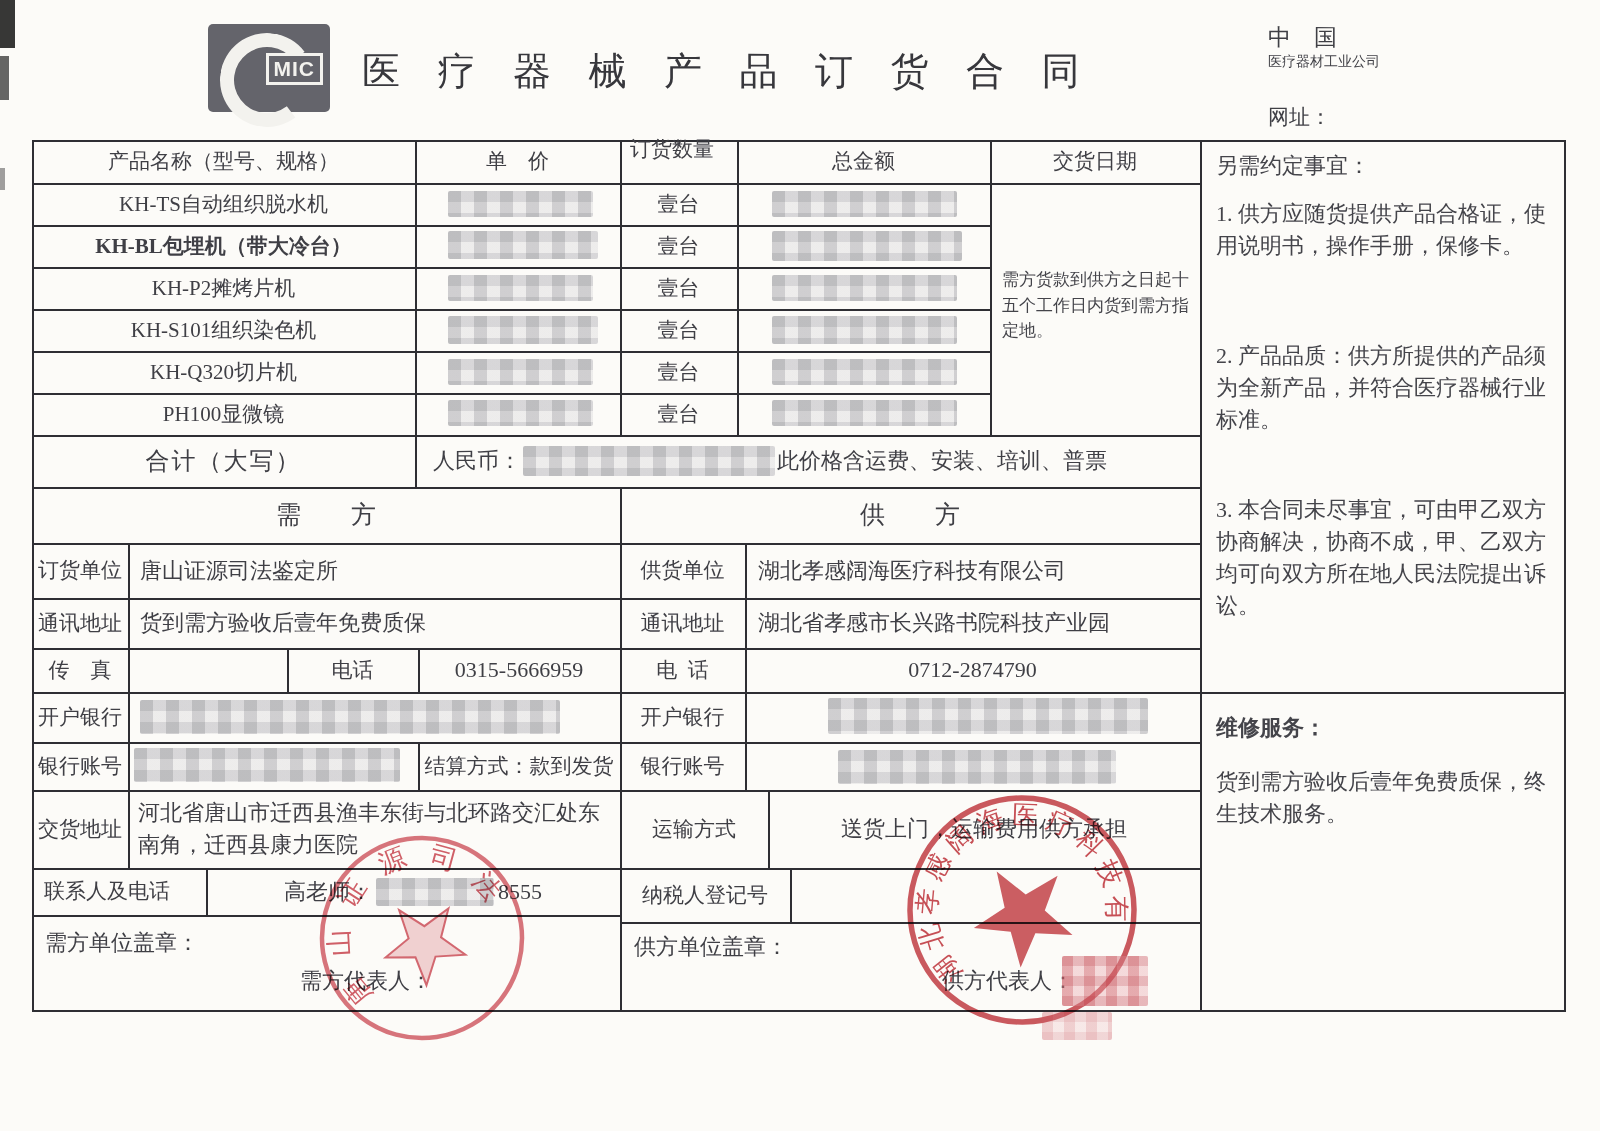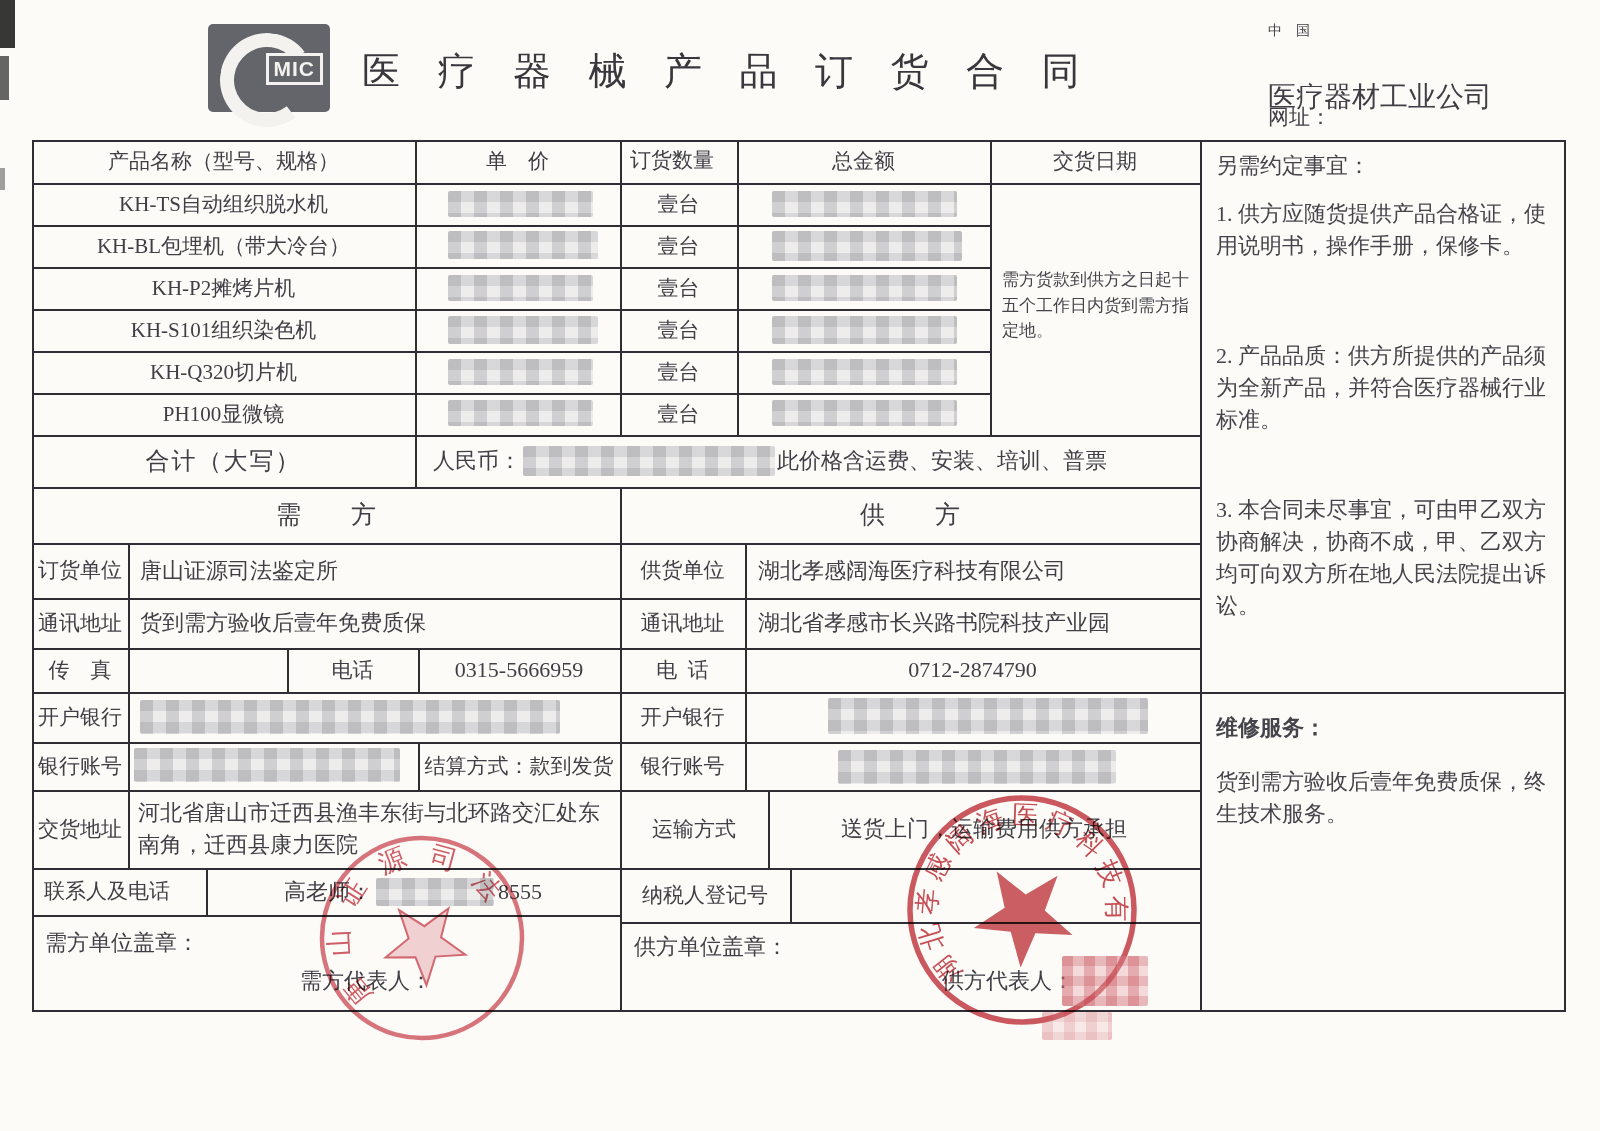--- a/index.html
+++ b/index.html
@@ -36,22 +36,22 @@
 
   <div class="mark" style="left:0;top:0;width:15px;height:48px;opacity:.85;"></div>
   <div class="mark" style="left:0;top:56px;width:9px;height:44px;opacity:.65;"></div>
   <div class="mark" style="left:0;top:168px;width:5px;height:22px;opacity:.4;"></div>
 
   <div class="logo-box">
     <div class="c-ring"></div>
     <div class="mic">MIC</div>
   </div>
   <div class="abs" style="left:362px;top:46px;font-size:38px;letter-spacing:14px;color:#37373c;white-space:nowrap;">医 疗 器 械 产 品 订 货 合 同</div>
-  <div class="abs pre" style="left:1268px;top:22px;font-size:14px;">中    国</div>
-  <div class="abs" style="left:1268px;top:78px;font-size:28px;">医疗器材工业公司</div>
+  <div class="abs pre" style="left:1268px;top:22px;font-size:23px;">中    国</div>
+  <div class="abs" style="left:1268px;top:53px;font-size:14px;">医疗器材工业公司</div>
   <div class="abs" style="left:1268px;top:103px;font-size:21px;">网址：</div>
 
   <div class="line" style="left:32px;top:140px;width:2px;height:870px;"></div>
   <div class="line" style="left:1564px;top:140px;width:2px;height:870px;"></div>
   <div class="line" style="left:415px;top:140px;width:2px;height:347px;"></div>
   <div class="line" style="left:620px;top:140px;width:2px;height:295px;"></div>
   <div class="line" style="left:620px;top:487px;width:2px;height:523px;"></div>
   <div class="line" style="left:737px;top:140px;width:2px;height:295px;"></div>
   <div class="line" style="left:990px;top:140px;width:2px;height:295px;"></div>
   <div class="line" style="left:1200px;top:140px;width:2px;height:870px;"></div>
@@ -79,30 +79,30 @@
   <div class="line" style="left:32px;top:692px;width:1534px;height:2px;"></div>
   <div class="line" style="left:32px;top:742px;width:1170px;height:2px;"></div>
   <div class="line" style="left:32px;top:790px;width:1170px;height:2px;"></div>
   <div class="line" style="left:32px;top:868px;width:1170px;height:2px;"></div>
   <div class="line" style="left:32px;top:915px;width:590px;height:2px;"></div>
   <div class="line" style="left:620px;top:922px;width:582px;height:2px;"></div>
   <div class="line" style="left:32px;top:1010px;width:1534px;height:2px;"></div>
 
   <div class="cell center" style="left:32px;top:140px;width:383px;height:43px;">产品名称（型号、规格）</div>
   <div class="cell center pre" style="left:415px;top:140px;width:205px;height:43px;">单    价</div>
-  <div class="cell center" style="left:620px;top:139px;width:104px;height:43px;">订货数量</div>
+  <div class="cell center" style="left:620px;top:128px;width:104px;height:43px;">订货数量</div>
   <div class="cell center" style="left:737px;top:140px;width:253px;height:43px;">总金额</div>
   <div class="cell center" style="left:990px;top:140px;width:210px;height:43px;">交货日期</div>
 
   <div class="cell center" style="left:32px;top:183px;width:383px;height:42px;">KH-TS自动组织脱水机</div>
   <div class="cell center" style="left:620px;top:183px;width:117px;height:42px;">壹台</div>
   <div class="px" style="left:448px;top:191px;width:145px;height:26px;"></div>
   <div class="px" style="left:772px;top:191px;width:185px;height:26px;"></div>
 
-  <div class="cell center" style="left:32px;top:225px;width:383px;height:42px;">KH-BL包埋机（带大冷台）</div>
+  <div class="cell center" style="left:32px;top:225px;width:383px;height:42px;font-weight:bold;">KH-BL包埋机（带大冷台）</div>
   <div class="cell center" style="left:620px;top:225px;width:117px;height:42px;">壹台</div>
   <div class="px" style="left:448px;top:231px;width:150px;height:28px;"></div>
   <div class="px" style="left:772px;top:231px;width:190px;height:30px;"></div>
 
   <div class="cell center" style="left:32px;top:267px;width:383px;height:42px;">KH-P2摊烤片机</div>
   <div class="cell center" style="left:620px;top:267px;width:117px;height:42px;">壹台</div>
   <div class="px" style="left:448px;top:275px;width:145px;height:26px;"></div>
   <div class="px" style="left:772px;top:275px;width:185px;height:26px;"></div>
 
   <div class="cell center" style="left:32px;top:309px;width:383px;height:42px;">KH-S101组织染色机</div>

